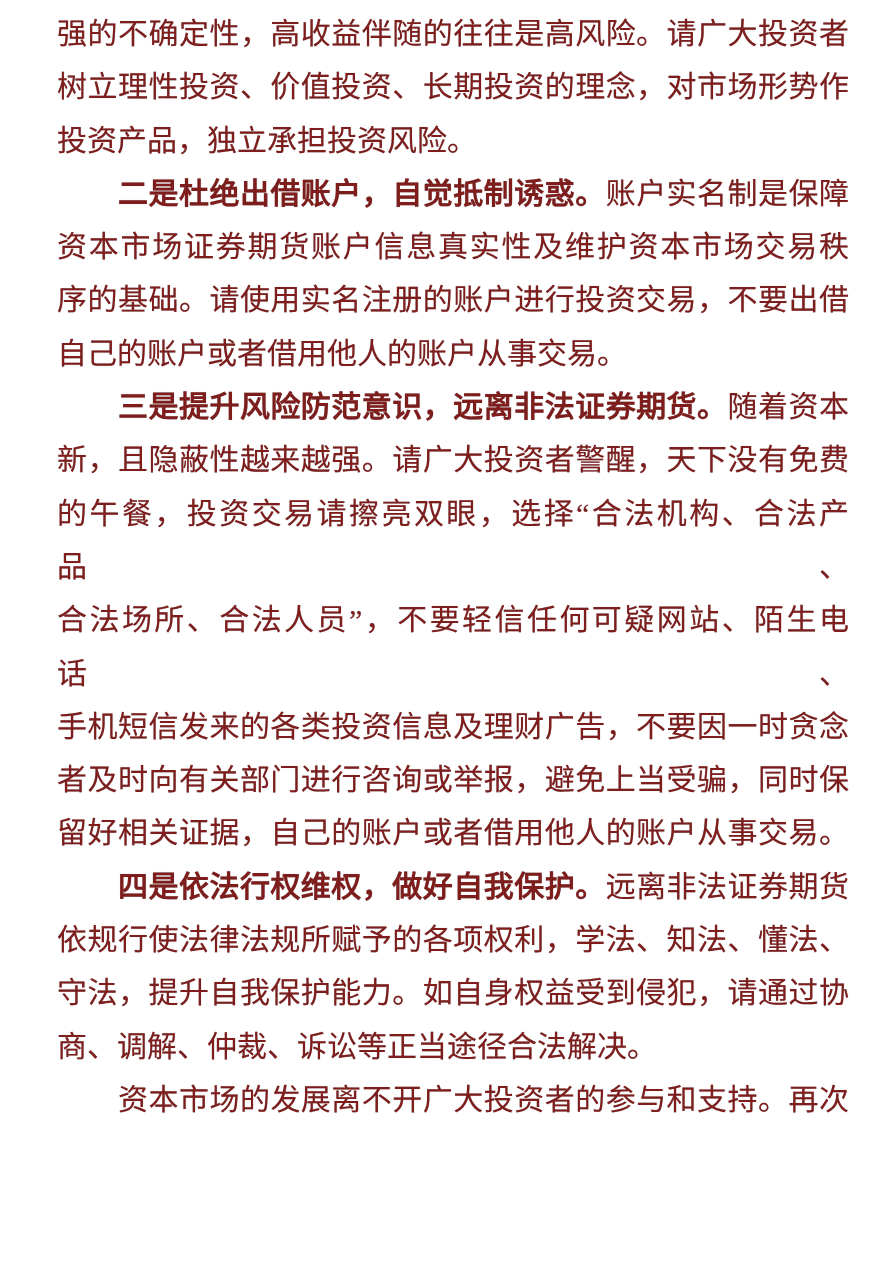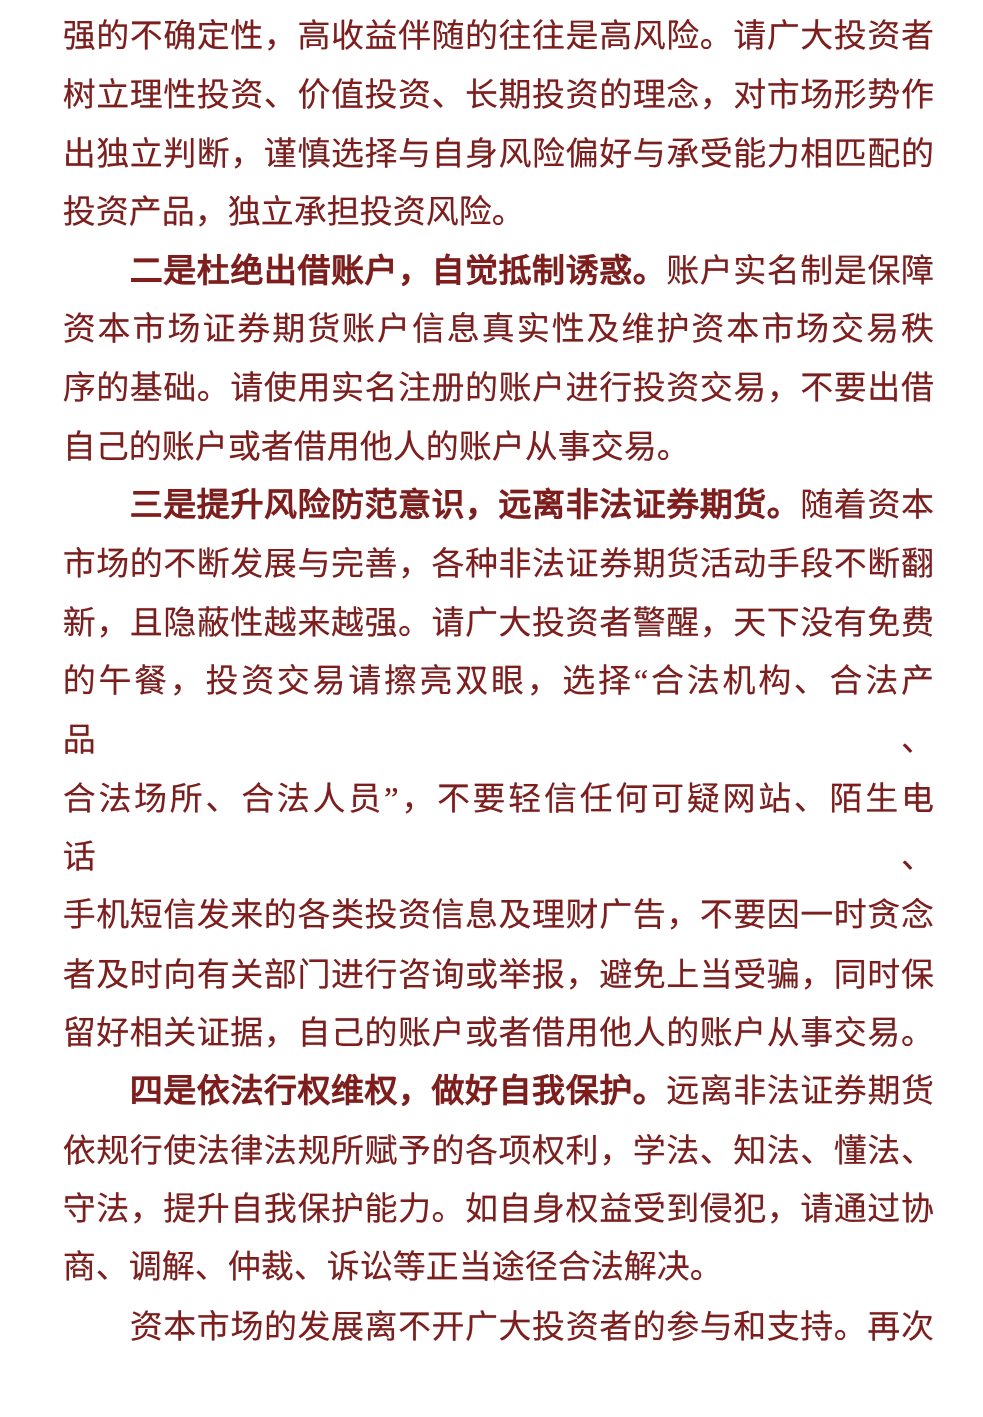--- a/index.html
+++ b/index.html
@@ -36,28 +36,26 @@
   }
   .seg { font-weight: 400; }
   .seg.bold { font-weight: 700; margin-top: 28px; }
 </style>
 </head>
 <body style="background: rgb(255, 255, 255);">
 
 <div class="page" id="doc" style="color: #7f1d1d;">
     <div class="line just"><span class="seg">强的不确定性，高收益伴随的往往是高风险。请广大投资者</span></div>
     <div class="line just"><span class="seg">树立理性投资、价值投资、长期投资的理念，对市场形势作</span></div>
-    <div class="line just"><span class="seg">出独立判断，谨慎选择与自身风险偏好与承受能力相匹配的</span></div>
     <div class="line"><span class="seg">投资产品，独立承担投资风险。</span></div>
     <div class="line just ind"><span class="seg bold">二是杜绝出借账户，自觉抵制诱惑。</span><span class="seg">账户实名制是保障</span></div>
     <div class="line just"><span class="seg">资本市场证券期货账户信息真实性及维护资本市场交易秩</span></div>
     <div class="line just"><span class="seg">序的基础。请使用实名注册的账户进行投资交易，不要出借</span></div>
     <div class="line"><span class="seg">自己的账户或者借用他人的账户从事交易。</span></div>
     <div class="line just ind"><span class="seg bold">三是提升风险防范意识，远离非法证券期货。</span><span class="seg">随着资本</span></div>
-    <div class="line just"><span class="seg">市场的不断发展与完善，各种非法证券期货活动手段不断翻</span></div>
     <div class="line just"><span class="seg">新，且隐蔽性越来越强。请广大投资者警醒，天下没有免费</span></div>
     <div class="line just"><span class="seg">的午餐，投资交易请擦亮双眼，选择“合法机构、合法产品、</span></div>
     <div class="line just"><span class="seg">合法场所、合法人员”，不要轻信任何可疑网站、陌生电话、</span></div>
     <div class="line just"><span class="seg">手机短信发来的各类投资信息及理财广告，不要因一时贪念</span></div>
     <div class="line just"><span class="seg">者及时向有关部门进行咨询或举报，避免上当受骗，同时保</span></div>
     <div class="line just"><span class="seg">留好相关证据，自己的账户或者借用他人的账户从事交易。</span></div>
     <div class="line just ind"><span class="seg bold">四是依法行权维权，做好自我保护。</span><span class="seg">远离非法证券期货</span></div>
     <div class="line just"><span class="seg">依规行使法律法规所赋予的各项权利，学法、知法、懂法、</span></div>
     <div class="line just"><span class="seg">守法，提升自我保护能力。如自身权益受到侵犯，请通过协</span></div>
     <div class="line"><span class="seg">商、调解、仲裁、诉讼等正当途径合法解决。</span></div>

